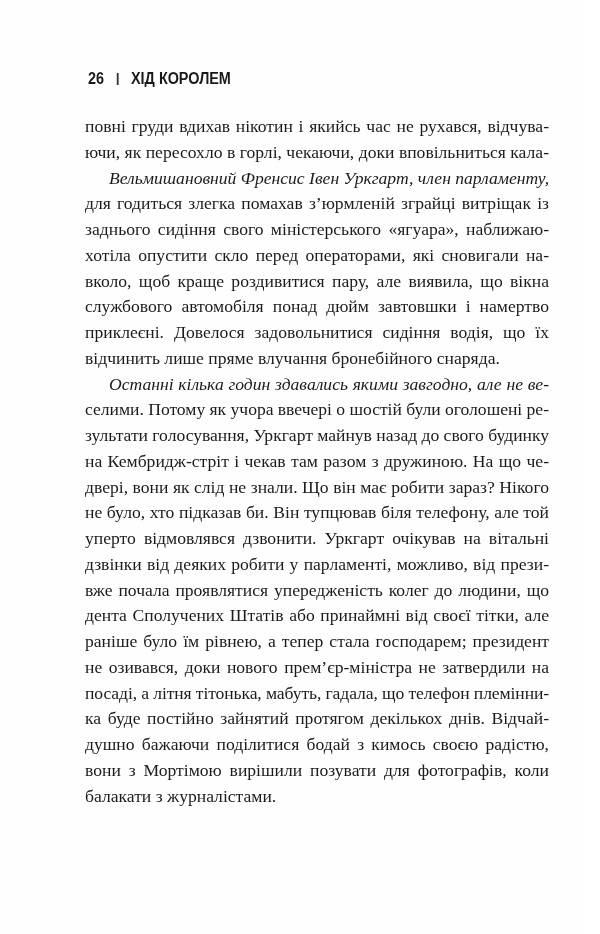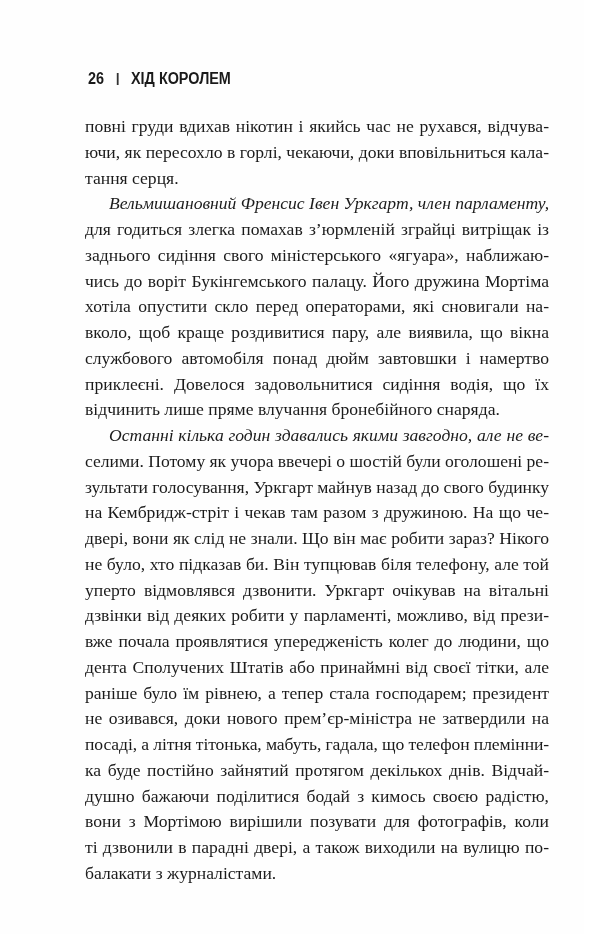--- a/index.html
+++ b/index.html
@@ -28,27 +28,25 @@
   <div class="running-head">
     <span>26</span>
     <span class="sep"></span>
     <span>ХІД КОРОЛЕМ</span>
   </div>
 
   <div class="body-text" id="body-text">
       <div>
         <span class="line">повні груди вдихав нікотин і якийсь час не рухався, відчува-</span>
         <span class="line">ючи, як пересохло в горлі, чекаючи, доки вповільниться кала-</span>
-        <span class="line last">тання серця.</span>
       </div>
       <div>
         <span class="line indent">Вельмишановний Френсис Івен Уркгарт, член парламенту,</span>
         <span class="line">для годиться злегка помахав з’юрмленій зграйці витріщак із</span>
         <span class="line">заднього сидіння свого міністерського «ягуара», наближаю-</span>
-        <span class="line">чись до воріт Букінгемського палацу. Його дружина Мортіма</span>
         <span class="line">хотіла опустити скло перед операторами, які сновигали на-</span>
         <span class="line">вколо, щоб краще роздивитися пару, але виявила, що вікна</span>
         <span class="line">службового автомобіля понад дюйм завтовшки і намертво</span>
         <span class="line">приклеєні. Довелося задовольнитися сидіння водія, що їх</span>
         <span class="line last">відчинить лише пряме влучання бронебійного снаряда.</span>
       </div>
       <div>
         <span class="line indent">Останні кілька годин здавались якими завгодно, але не ве-</span>
         <span class="line" style="letter-spacing: -0.0225106px;">селими. Потому як учора ввечері о шостій були оголошені ре-</span>
         <span class="line" style="letter-spacing: -0.017214px;">зультати голосування, Уркгарт майнув назад до свого будинку</span>
@@ -58,17 +56,16 @@
         <span class="line">уперто відмовлявся дзвонити. Уркгарт очікував на вітальні</span>
         <span class="line">дзвінки від деяких робити у парламенті, можливо, від прези-</span>
         <span class="line">вже почала проявлятися упередженість колег до людини, що</span>
         <span class="line">дента Сполучених Штатів або принаймні від своєї тітки, але</span>
         <span class="line">раніше було їм рівнею, а тепер стала господарем; президент</span>
         <span class="line">не озивався, доки нового прем’єр-міністра не затвердили на</span>
         <span class="line" style="letter-spacing: -0.107611px;">посаді, а літня тітонька, мабуть, гадала, що телефон племінни-</span>
         <span class="line">ка буде постійно зайнятий протягом декількох днів. Відчай-</span>
         <span class="line">душно бажаючи поділитися бодай з кимось своєю радістю,</span>
         <span class="line">вони з Мортімою вирішили позувати для фотографів, коли</span>
-        <span class="line">ті дзвонили в парадні двері, а також виходили на вулицю по-</span>
         <span class="line last">балакати з журналістами.</span>
       </div>
     </div>
 </div>
 
 </body></html>

